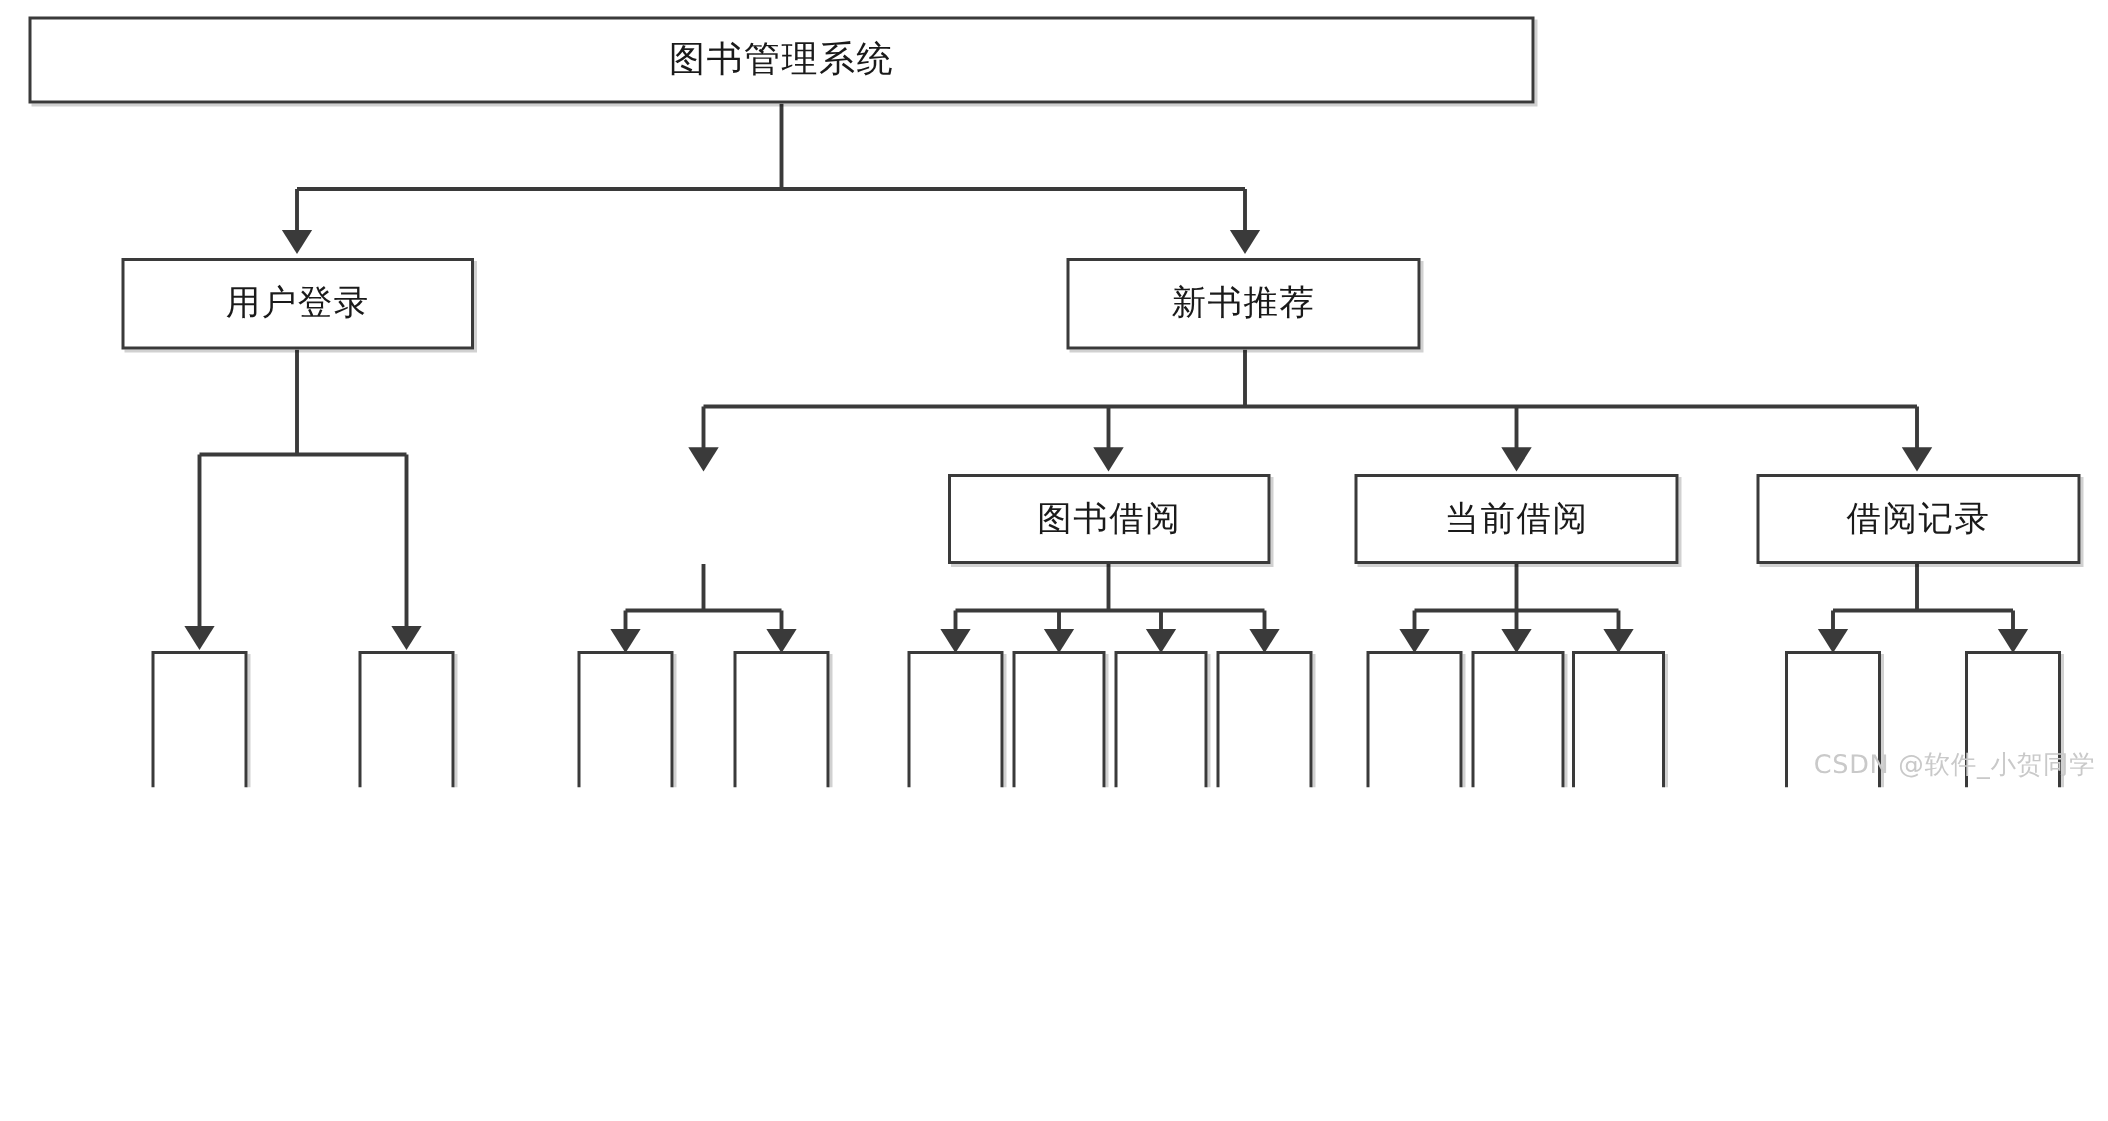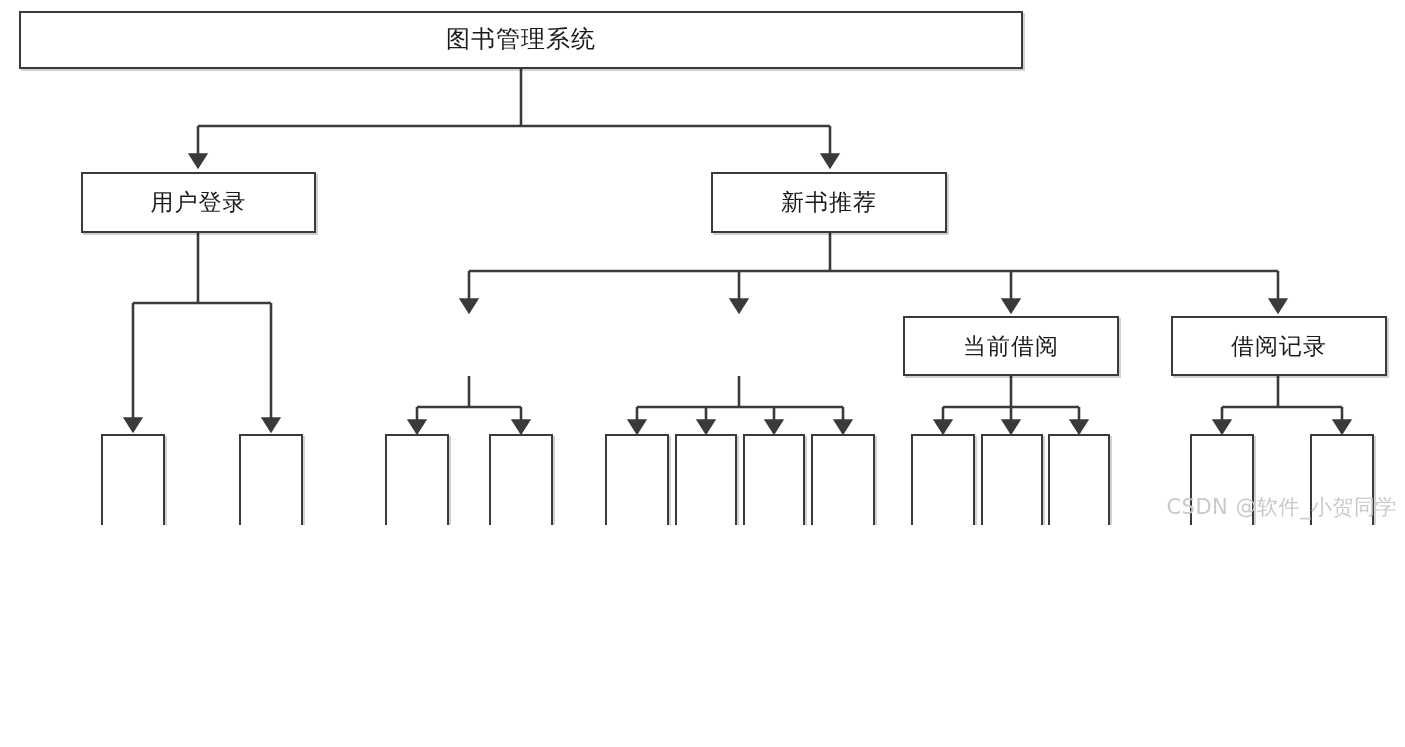--- a/index.html
+++ b/index.html
@@ -58,21 +58,21 @@
     left: 0;
     top: 0;
     width: 1405px;
     height: 747px;
     pointer-events: none;
   }
   .watermark {
     position: absolute;
     right: 8px;
     bottom: 4px;
-    font-size: 21px;
+    font-size: 17px;
     color: #c9c9c9;
     letter-spacing: 0.5px;
     font-family: "DejaVu Sans", "Liberation Sans", sans-serif;
     white-space: nowrap;
   }
 </style>
 </head>
 <body>
 
 <div id="canvas">
@@ -131,20 +131,23 @@
     <span class="label">图书管理系统</span>
   </div>
 
   <div class="node horizontal" style="left:81px; top:172px; width:235px; height:61px;">
     <span class="label">用户登录</span>
   </div>
   <div class="node horizontal" style="left:711px; top:172px; width:236px; height:61px;">
     <span class="label">新书推荐</span>
   </div>
 
+  <div class="node horizontal" style="left:632px; top:316px; width:215px; height:60px;">
+    <span class="label">图书借阅</span>
+  </div>
   <div class="node horizontal" style="left:903px; top:316px; width:216px; height:60px;">
     <span class="label">当前借阅</span>
   </div>
   <div class="node horizontal" style="left:1171px; top:316px; width:216px; height:60px;">
     <span class="label">借阅记录</span>
   </div>
 
   <div class="node vertical" style="left:101px; top:434px; width:64px; height:301px;">
     <span class="label">用户登录</span>
   </div>

